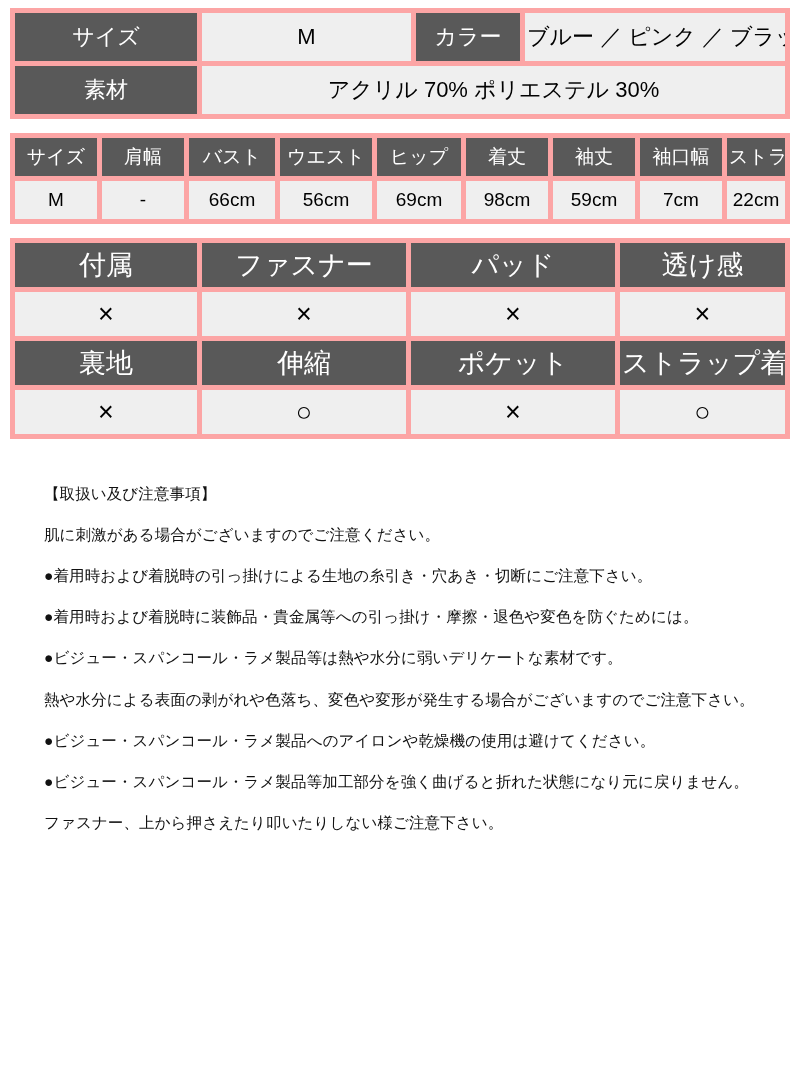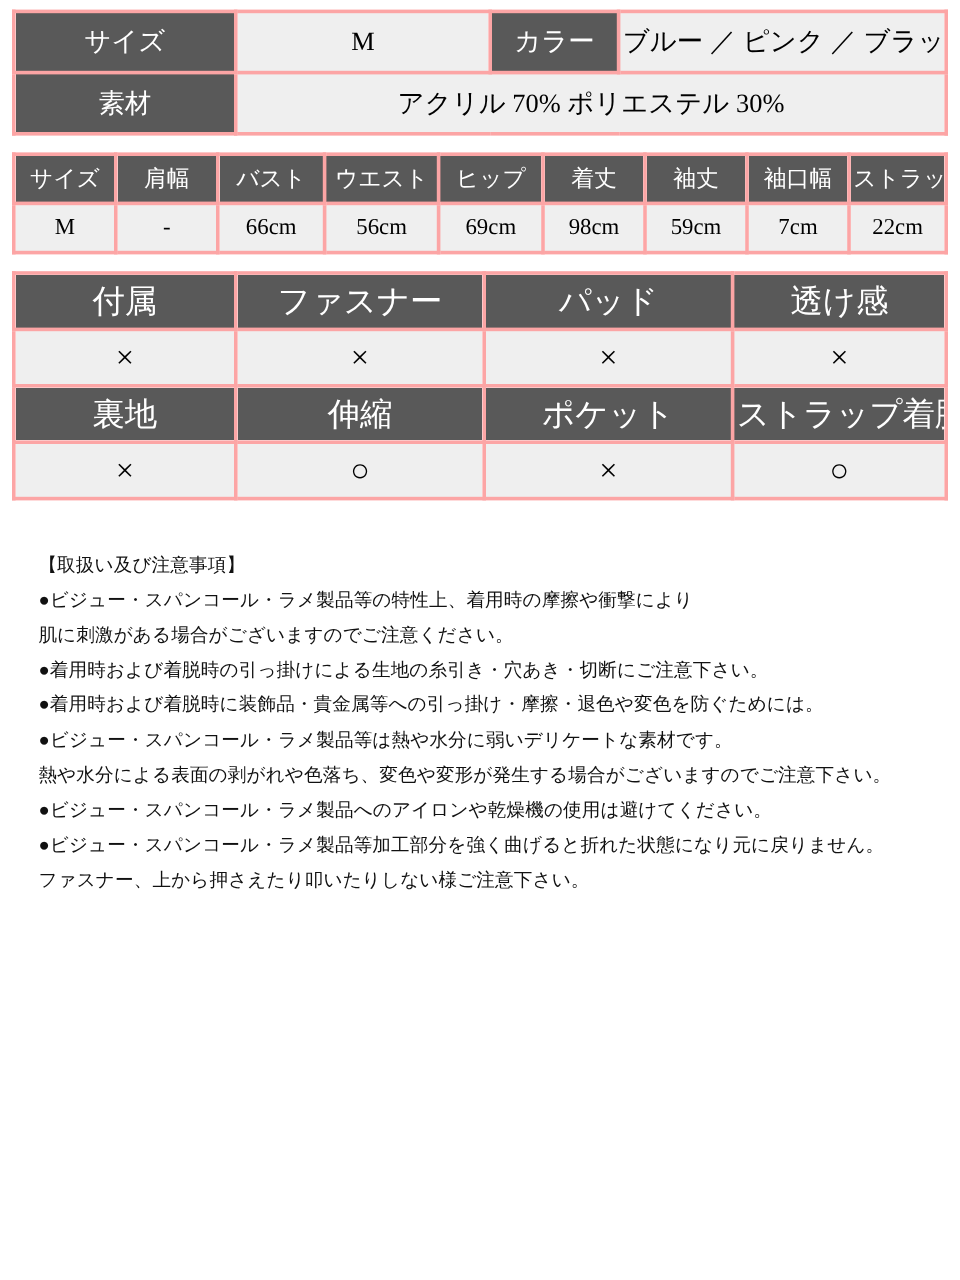--- a/index.html
+++ b/index.html
@@ -20,29 +20,28 @@
     position: relative;
     box-sizing: border-box;
     padding: 8px 10px 0 10px;
   }
   table {
     border-collapse: collapse;
     width: 780px;
     table-layout: fixed;
   }
   td {
-    border: 3px solid #fca5a5;
+    border: 5px solid #fca5a5;
     text-align: center;
     vertical-align: middle;
     font-size: 20px;
     height: 38px;
     padding: 2px 2px;
     overflow: hidden;
     white-space: nowrap;
-    font-family: Liberation Serif, serif;
   }
   .hdr {
     background: #595959;
     color: #ffffff;
     font-size: 21px;
   }
   .val {
     background: #efefef;
     color: #000000;
   }
@@ -76,21 +75,21 @@
     font-size: 15.5px;
     line-height: 1.62;
     color: #111111;
     letter-spacing: 0.1px;
   }
   .notes .title {
     font-size: 15.5px;
     margin-bottom: 1px;
   }
   .notes p {
-    margin: 4px;
+    margin: 16px;
   }
 </style>
 </head>
 <body>
 
 <div class="page">
 
   <table class="tbl-basic">
     <tbody>
       <tr>
@@ -161,21 +160,20 @@
         <td class="val mark">×</td>
         <td class="val mark">○</td>
         <td class="val mark">×</td>
         <td class="val mark">○</td>
       </tr>
     </tbody>
   </table>
 
   <div class="notes">
     <p class="title">【取扱い及び注意事項】</p>
-    <p>●ビジュー・スパンコール・ラメ製品等の特性上、着用時の摩擦や衝撃により</p>
     <p>肌に刺激がある場合がございますのでご注意ください。</p>
     <p>●着用時および着脱時の引っ掛けによる生地の糸引き・穴あき・切断にご注意下さい。</p>
     <p>●着用時および着脱時に装飾品・貴金属等への引っ掛け・摩擦・退色や変色を防ぐためには。</p>
     <p>●ビジュー・スパンコール・ラメ製品等は熱や水分に弱いデリケートな素材です。</p>
     <p>熱や水分による表面の剥がれや色落ち、変色や変形が発生する場合がございますのでご注意下さい。</p>
     <p>●ビジュー・スパンコール・ラメ製品へのアイロンや乾燥機の使用は避けてください。</p>
     <p>●ビジュー・スパンコール・ラメ製品等加工部分を強く曲げると折れた状態になり元に戻りません。</p>
     <p>ファスナー、上から押さえたり叩いたりしない様ご注意下さい。</p>
   </div>
 

